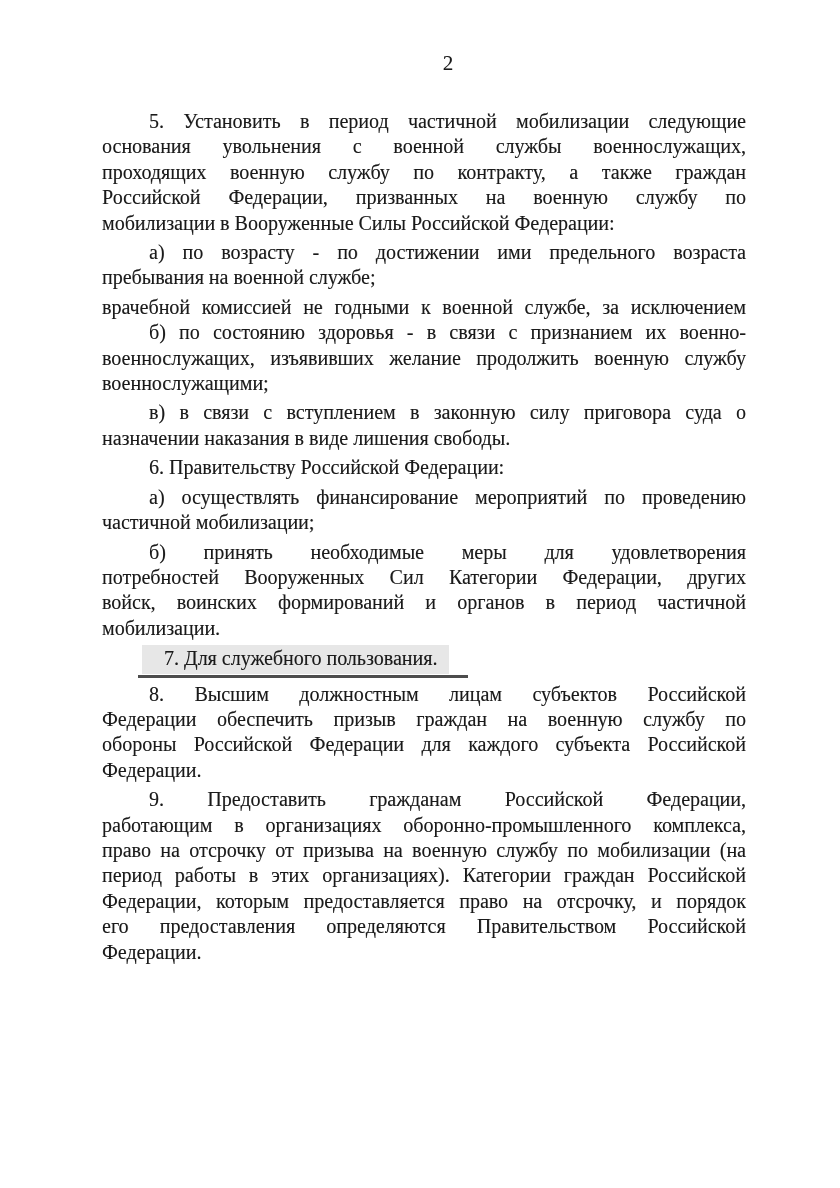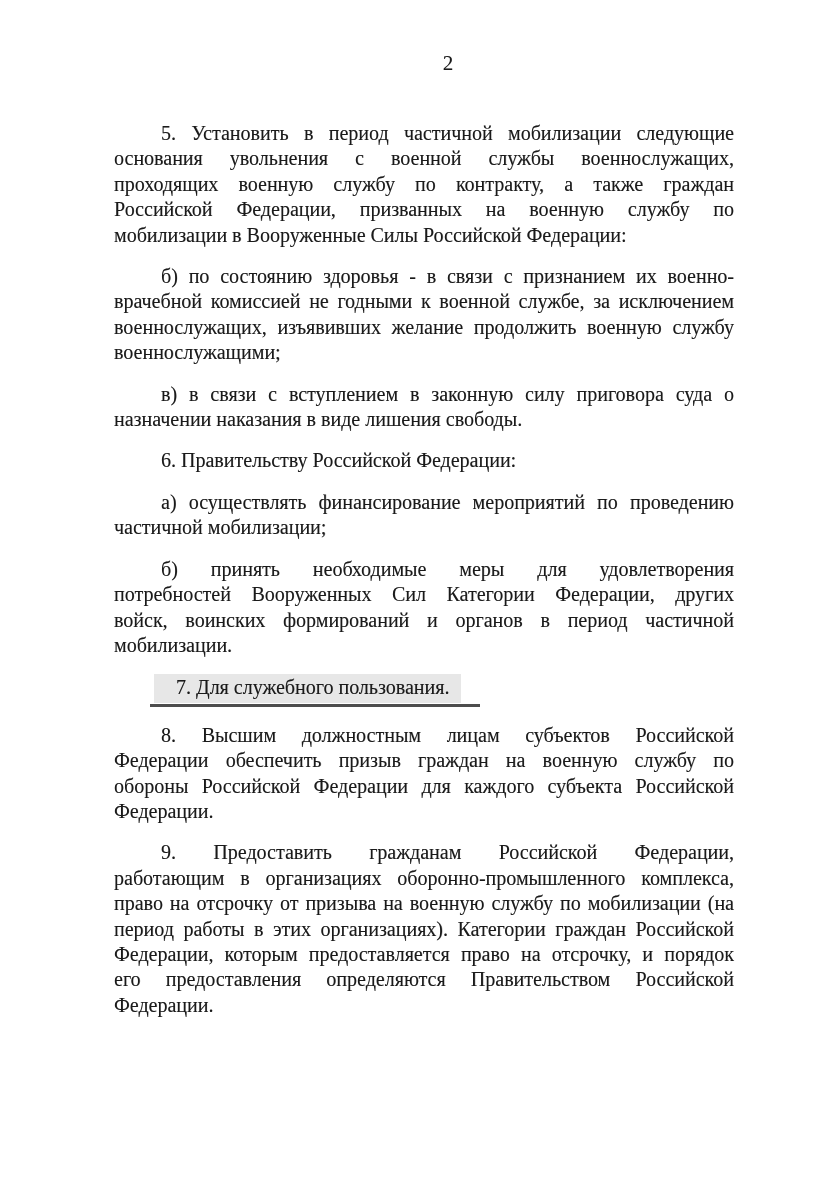--- a/index.html
+++ b/index.html
@@ -30,21 +30,21 @@
   .content {
     position: absolute;
     left: 98px;
     top: 105px;
     width: 652px;
     font-size: 20px;
     line-height: 25.4px;
     text-shadow: 0.3px 0.3px 0 rgba(0,0,0,0.35);
   }
   .paragraph {
-    margin: 16px;
+    margin: 4px;
   }
   .line {
     text-align: justify;
     text-align-last: justify;
     min-height: 25.4px;
   }
   .line.first {
     padding-left: 47px;
   }
   .line.last {
@@ -81,22 +81,26 @@
   <div class="page-number">2</div>
   <div class="content">
       <div class="paragraph">
         <div class="line first">5. Установить в период частичной мобилизации следующие</div>
         <div class="line">основания увольнения с военной службы военнослужащих,</div>
         <div class="line">проходящих военную службу по контракту, а также граждан</div>
         <div class="line">Российской Федерации, призванных на военную службу по</div>
         <div class="line last">мобилизации в Вооруженные Силы Российской Федерации:</div>
       </div>
       <div class="paragraph">
+        <div class="line first">а) по возрасту - по достижении ими предельного возраста</div>
+        <div class="line last">пребывания на военной службе;</div>
+      </div>
+      <div class="paragraph">
+        <div class="line">врачебной комиссией не годными к военной службе, за исключением</div>
         <div class="line first">б) по состоянию здоровья - в связи с признанием их военно-</div>
-        <div class="line">врачебной комиссией не годными к военной службе, за исключением</div>
         <div class="line">военнослужащих, изъявивших желание продолжить военную службу</div>
         <div class="line last">военнослужащими;</div>
       </div>
       <div class="paragraph">
         <div class="line first">в) в связи с вступлением в законную силу приговора суда о</div>
         <div class="line last">назначении наказания в виде лишения свободы.</div>
       </div>
       <div class="paragraph">
         <div class="line first last">6. Правительству Российской Федерации:</div>
       </div>

